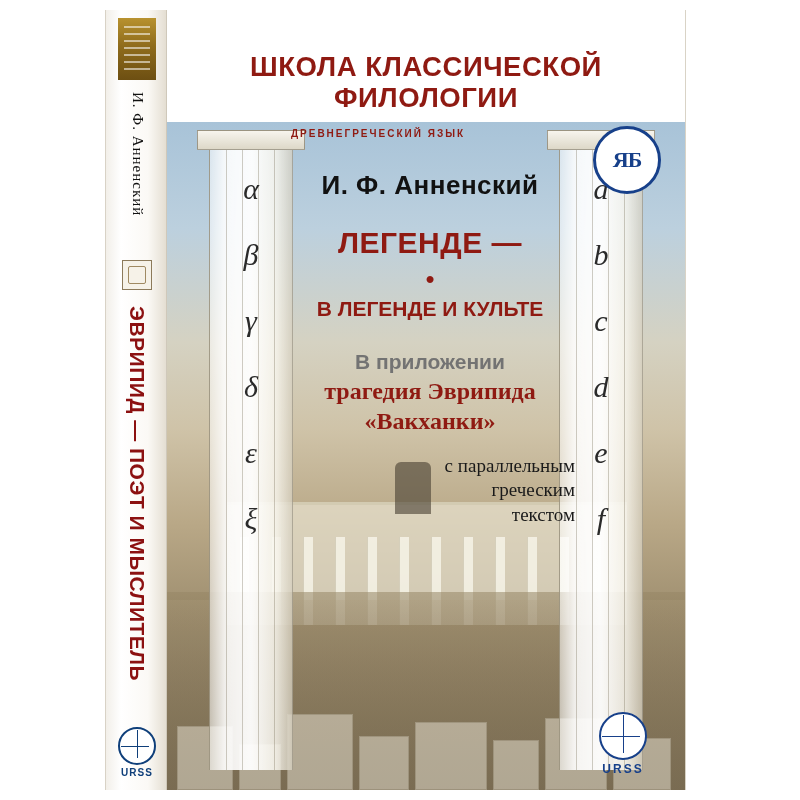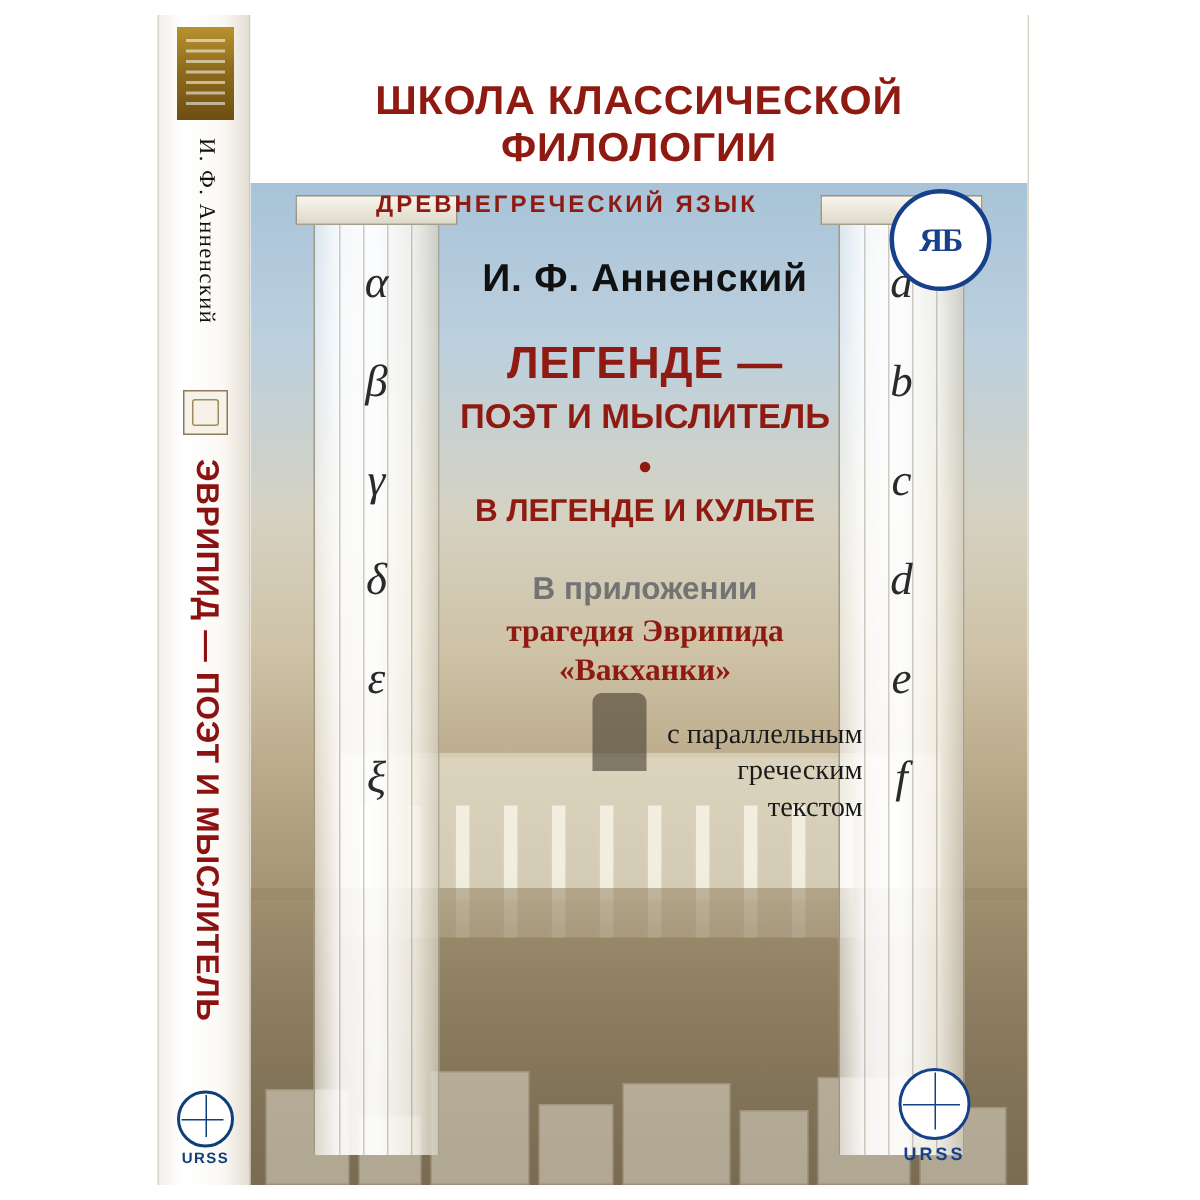--- a/index.html
+++ b/index.html
@@ -253,21 +253,21 @@
     letter-spacing: 0.5px;
     font-family: "Liberation Sans", sans-serif;
     transform: scaleX(1.02);
   }
   .series-sub {
     position: absolute;
     top: 118px;
     left: 0;
     width: 422px;
     text-align: center;
-    font-size: 16px;
+    font-size: 10px;
     font-weight: bold;
     color: #8f1a12;
     letter-spacing: 2px;
     z-index: 6;
   }
 
   
   .column {
     position: absolute;
     top: 136px;
@@ -389,21 +389,21 @@
     text-align: center;
   }
   .appendix-1 {
     margin-top: 28px;
     font-size: 21px;
     color: #737373;
     font-weight: bold;
     font-family: Liberation Sans, sans-serif;
   }
   .appendix-2 {
-    font-size: 21px;
+    font-size: 24px;
     color: #8f1a12;
     font-weight: bold;
     line-height: 1.25;
     margin-top: 2px;
     font-family: "Liberation Serif", serif;
   }
   .appendix-3 {
     margin-top: 18px;
     font-size: 19px;
     color: #1a1a1a;
@@ -550,21 +550,20 @@
         <span>e</span>
         <span>f</span>
       </div>
     </div>
 
     <div class="medallion">ЯБ</div>
 
     <div class="center-text">
       <div class="author-name">И. Ф. Анненский</div>
       <div class="main-title-1">ЛЕГЕНДЕ —</div>
-      <div class="main-title-2">ПОЭТ И МЫСЛИТЕЛЬ</div>
       <div class="dot-sep">•</div>
       <div class="main-title-4">В ЛЕГЕНДЕ И КУЛЬТЕ</div>
       <div class="appendix-1">В приложении</div>
       <div class="appendix-2" style="white-space: pre-line;">трагедия Эврипида
 «Вакханки»</div>
       <div class="appendix-3" style="white-space: pre-line; text-align: right;">с параллельным
 греческим
 текстом</div>
     </div>
 

